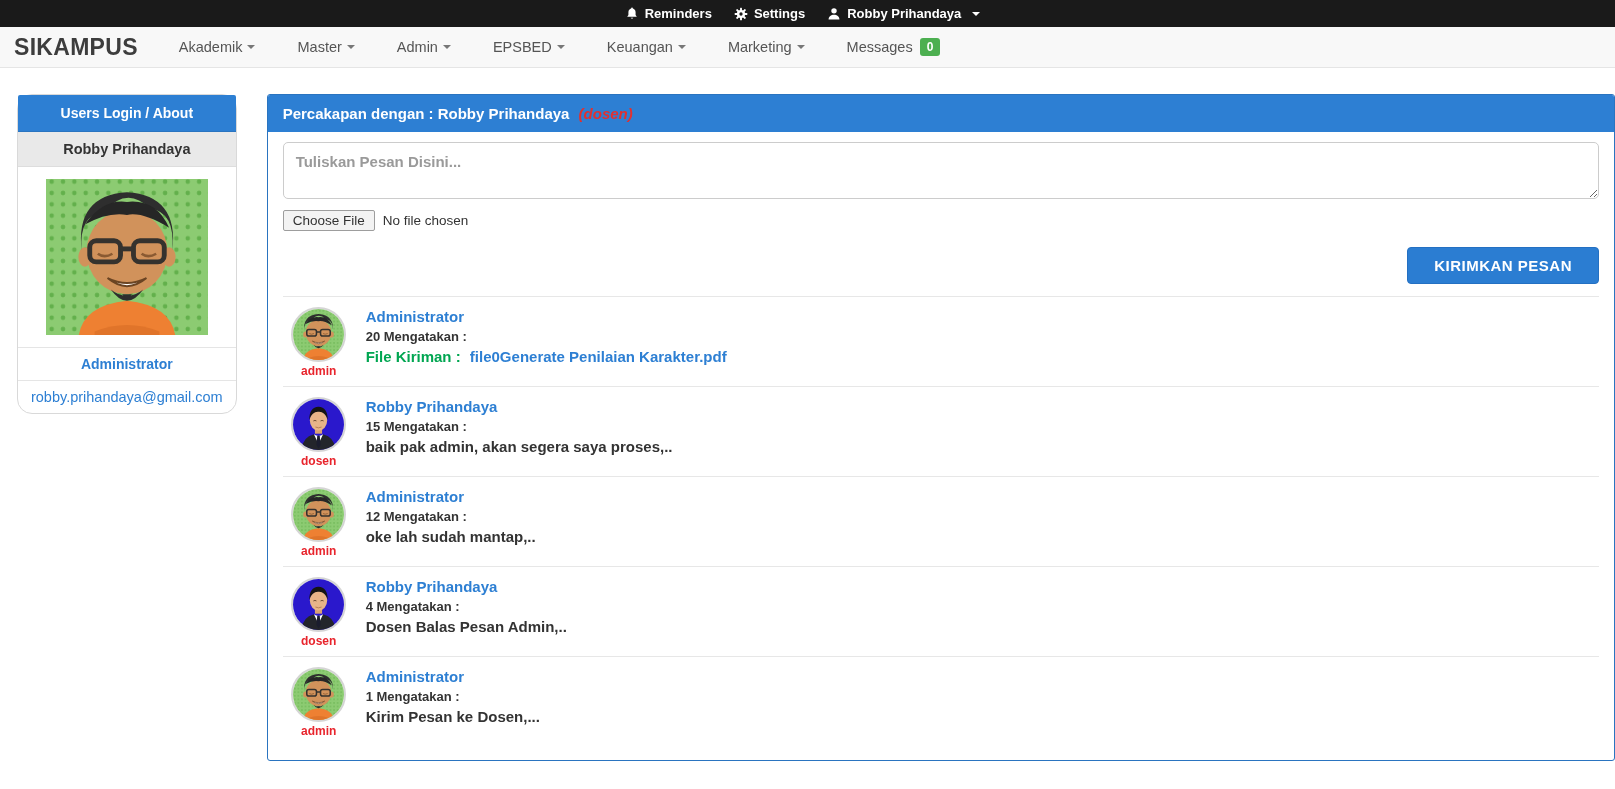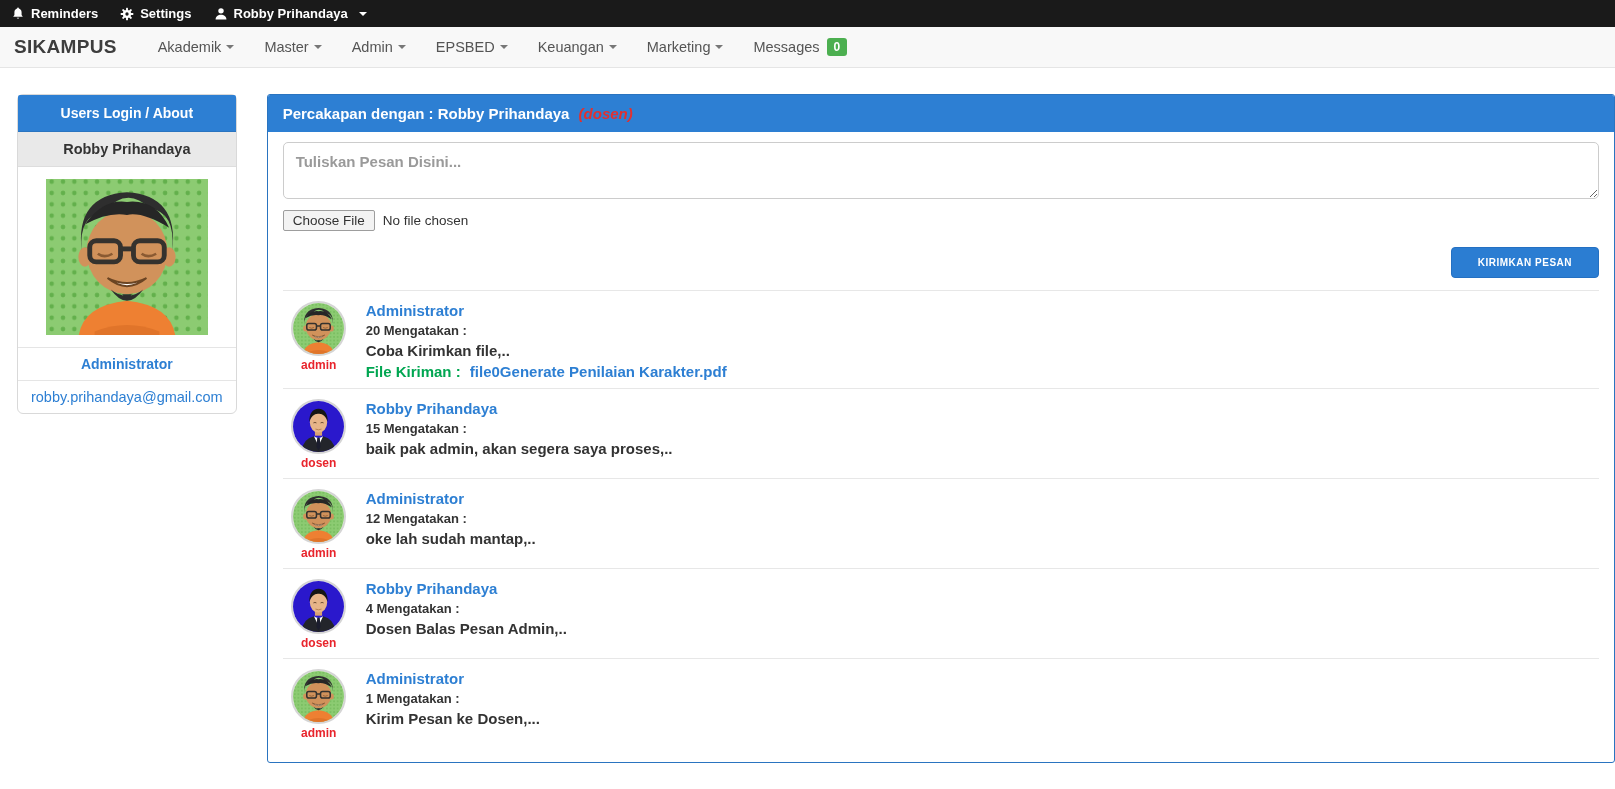--- a/index.html
+++ b/index.html
@@ -1,45 +1,45 @@
 <!DOCTYPE html>
 <html><head>
 <meta charset="utf-8">
 <style>
   * { box-sizing: border-box; margin: 0; padding: 0; }
   html, body { width: 1615px; height: 789px; background: #ffffff;
     font-family: "Liberation Sans", sans-serif; overflow: hidden; }
 
   
   .topbar { height: 27px; background: #1a1a1a; display: flex;
-    justify-content: flex-start; align-items: center; padding-right: 10px; }
+    justify-content: center; align-items: center; padding-right: 10px; }
   .topbar-item { display: flex; align-items: center; gap: 6px; color: #fff;
     font-size: 13px; font-weight: bold; padding: 0 11px; cursor: pointer; }
   .topbar-item svg { display: block; }
   .caret { display: inline-block; width: 0; height: 0; border-left: 4px solid transparent;
     border-right: 4px solid transparent; border-top: 4px solid currentColor;
     margin-left: 5px; vertical-align: middle; }
 
   
   .navbar { height: 41px; background: #f8f8f8; border-bottom: 1px solid #e5e5e5;
     display: flex; align-items: center; }
-  .brand { font-size: 19px; font-weight: bold; color: #3d3d3d; padding: 0 14px;
+  .brand { font-size: 23px; font-weight: bold; color: #3d3d3d; padding: 0 14px;
     letter-spacing: 0.3px; }
-  .nav-items { display: flex; align-items: center; list-style: none; margin-left: 12px; }
+  .nav-items { display: flex; align-items: center; list-style: none; margin-left: 12px; gap: 12px; }
   .nav-item { padding: 0 15px; font-size: 14.5px; color: #555; cursor: pointer;
     display: flex; align-items: center; height: 41px; }
   .nav-item .caret { color: #777; }
   .badge-green { background: #4caf50; color: #fff; font-size: 12px; font-weight: bold;
     border-radius: 3px; padding: 2px 7px; margin-left: 7px; }
 
   
   .content { display: flex; align-items: flex-start; padding: 26px 0 0 17px; }
 
   
-  .sidebar { width: 228px; border: 1px solid #d9d9d9; border-radius: 6px;
+  .sidebar { width: 228px; border: 1px solid #d9d9d9; border-radius: 15px;
     background: #fff; }
   .sidebar-header { background: #2d7fd3; border-bottom: 1px solid #2a74c0;
     color: #fff; font-size: 14px; font-weight: bold; text-align: center;
     padding: 10px 8px; border-radius: 2px 2px 0 0; }
   .sidebar-name { background: #e9e9e9; color: #333; font-size: 14.5px; font-weight: bold;
     text-align: center; padding: 9px 8px; border-bottom: 1px solid #ddd; }
   .sidebar-avatar { padding: 12px 0; display: flex; justify-content: center;
     border-bottom: 1px solid #e5e5e5; }
   .sidebar-avatar svg { width: 162px; height: 156px; display: block; }
   .sidebar-row { text-align: center; padding: 8px 6px; font-size: 14.5px;
@@ -59,21 +59,21 @@
     font-weight: bold; color: #333; padding: 10px 12px; outline: none; }
   .msg-textarea::placeholder { color: #9a9a9a; font-weight: bold; }
   .file-row { margin-top: 7px; display: flex; align-items: center; font-size: 13.5px;
     color: #333; text-align: center; }
   .file-btn { border: 1px solid #9d9d9d; background: #f3f3f3; border-radius: 2px;
     padding: 2px 9px; font-size: 13.5px; color: #333; cursor: pointer; }
   .file-status { margin-left: 8px; }
   .send-row { display: flex; justify-content: flex-end; margin-top: 16px;
     padding-bottom: 12px; }
   .send-btn { background: #2b7dd2; border: 1px solid #2470c2; color: #fff;
-    font-size: 10px; font-weight: bold; letter-spacing: 0.5px; border-radius: 4px;
+    font-size: 15px; font-weight: bold; letter-spacing: 0.5px; border-radius: 4px;
     padding: 9px 26px; cursor: pointer; font-family: "Liberation Sans", sans-serif; }
 
   
   .msg-list { list-style: none; }
   .msg-row { display: flex; border-top: 1px solid #e7e7e7; padding: 10px 0 8px 3px; }
   .avatar-col { width: 66px; display: flex; flex-direction: column; align-items: center;
     flex: none; }
   .avatar-circle { width: 55px; height: 55px; border-radius: 50%;
     border: 2px solid #d5d5d5; overflow: hidden; background: #fff; }
   .avatar-circle svg { width: 100%; height: 100%; display: block; }
@@ -236,21 +236,20 @@
             <div class="avatar-circle">
               <svg>
                   <use href="#avatar-admin" xlink:href="#avatar-admin"></use>
                 </svg>
             </div>
             <div class="role-label">admin</div>
           </div>
           <div class="msg-content">
             <div class="msg-name">Administrator</div>
             <div class="msg-meta">20 Mengatakan :</div>
-            <div class="msg-text">Coba Kirimkan file,..</div>
             <div class="file-line">
               <span class="file-label">File Kiriman :</span>
               <span class="file-link">file0Generate Penilaian Karakter.pdf</span>
             </div>
           </div>
         </li>
 
         <li class="msg-row">
           <div class="avatar-col">
             <div class="avatar-circle">

